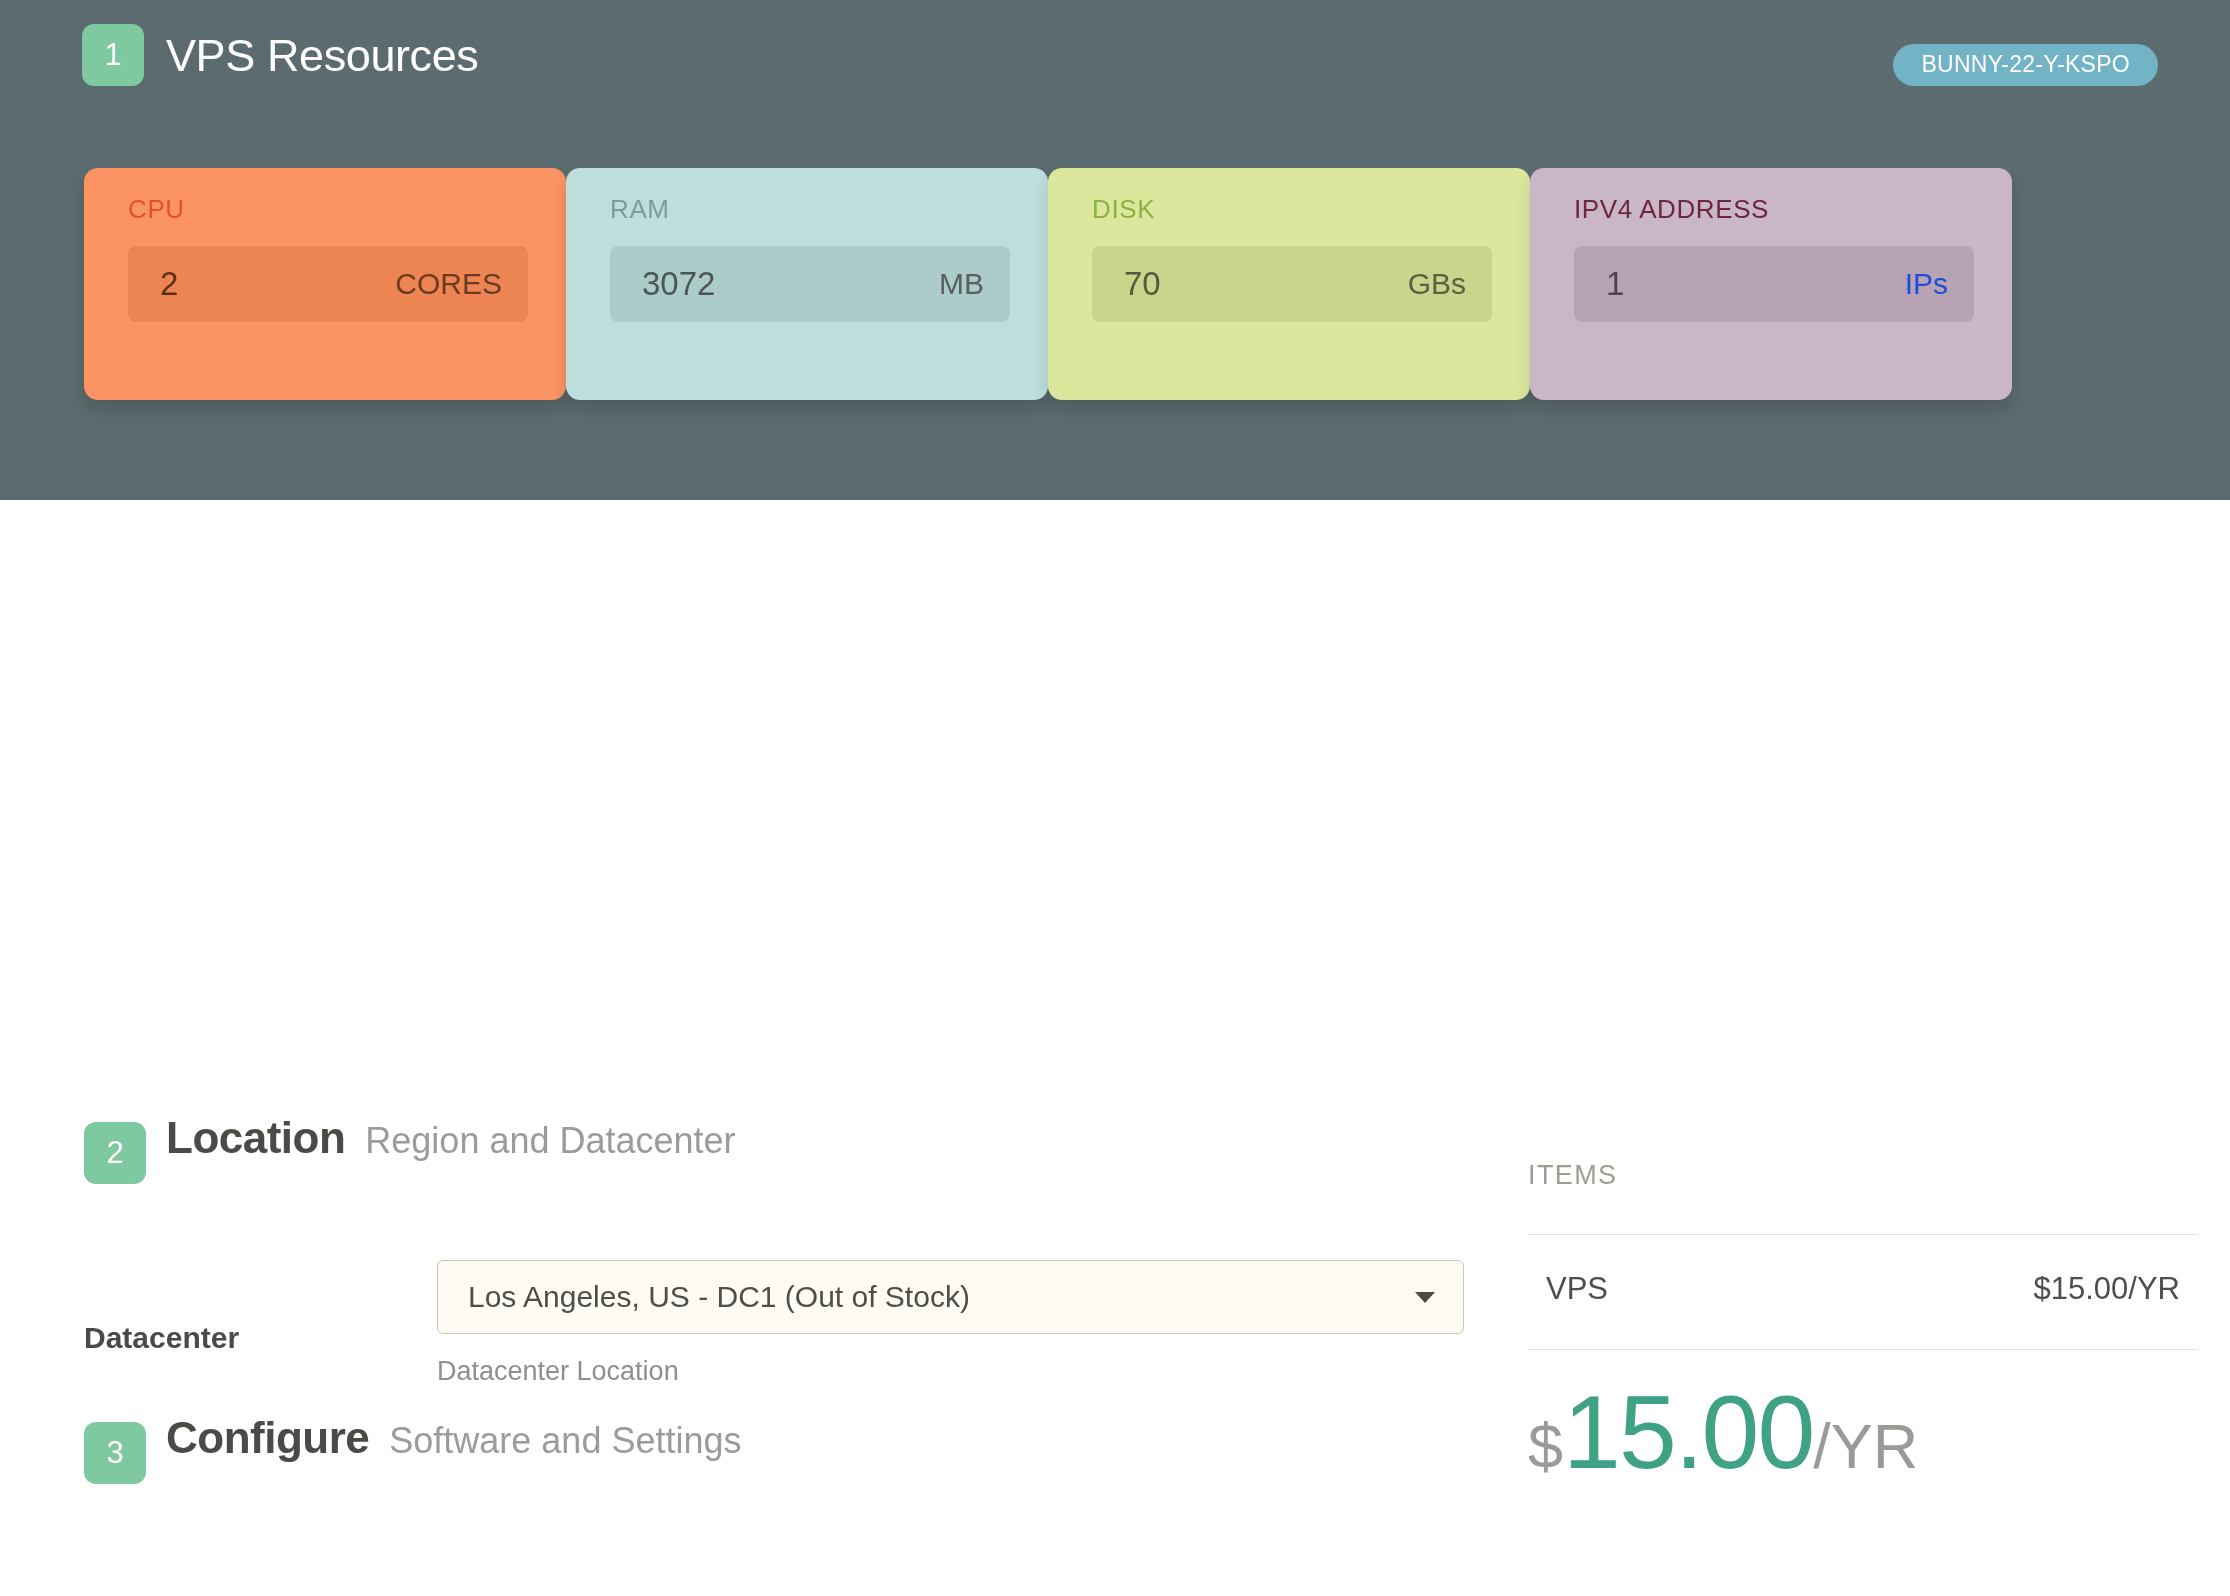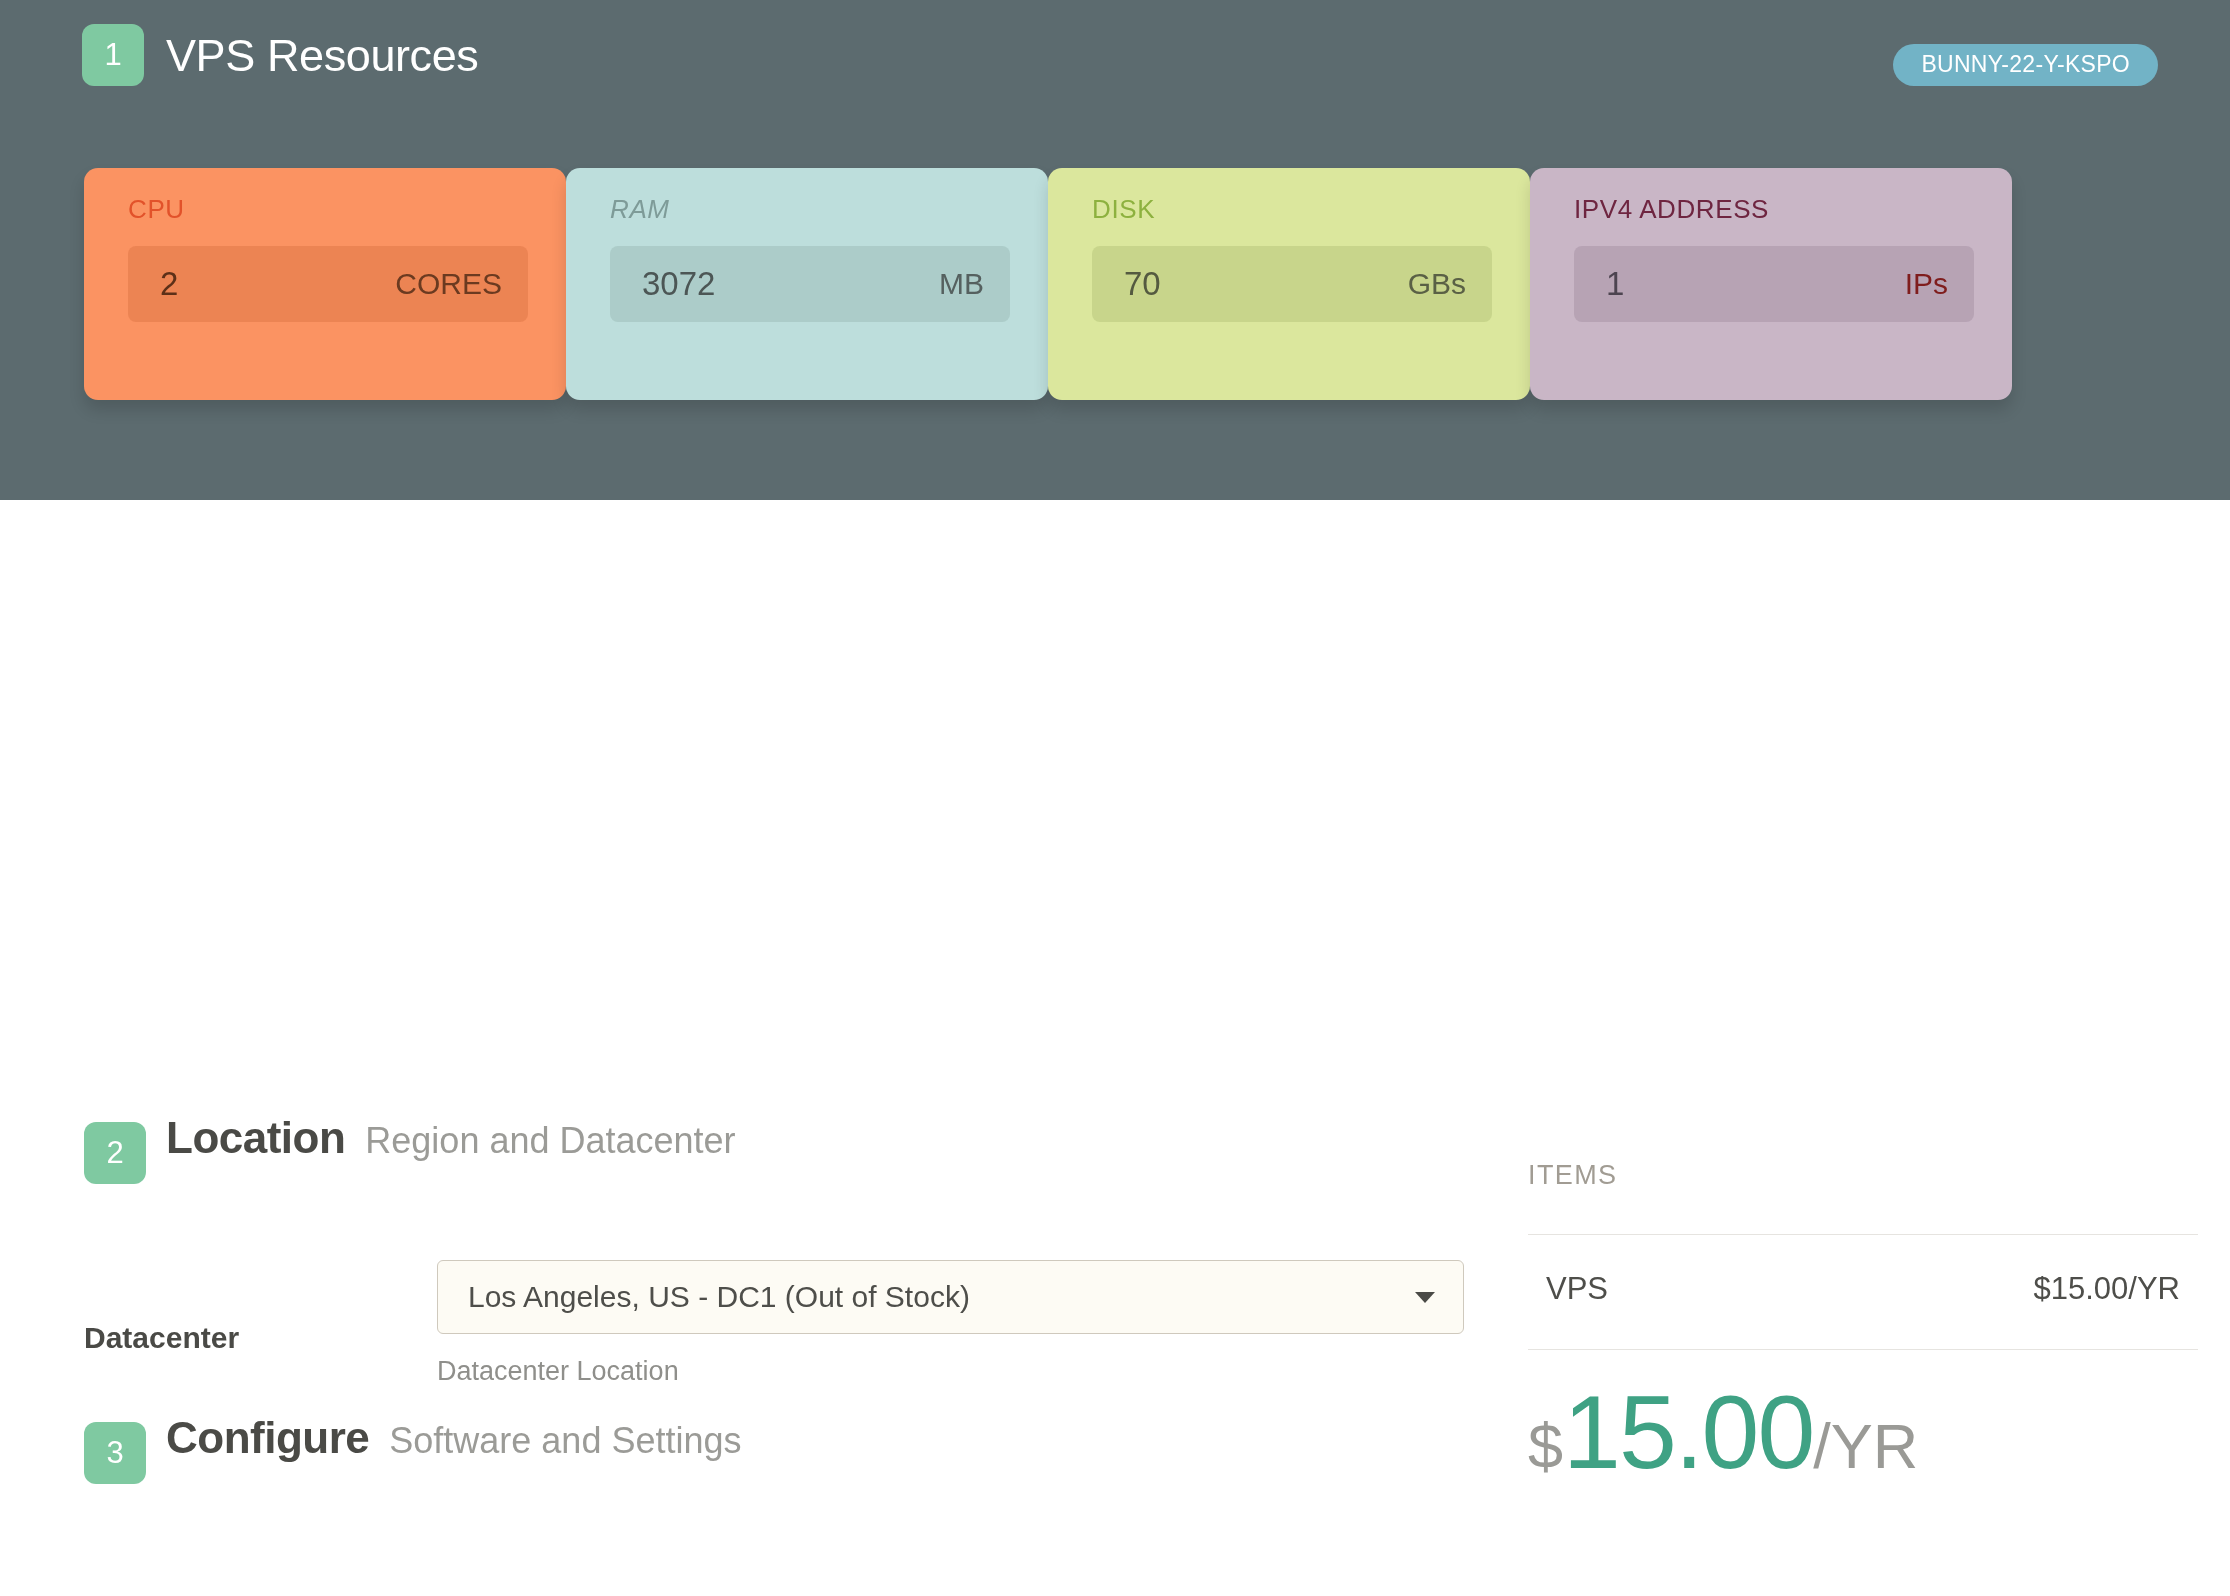--- a/index.html
+++ b/index.html
@@ -81,36 +81,36 @@
   }
   .res-field .unit { font-size: 30px; }
 
   .c-cpu  { background: #fb9362; }
   .c-cpu  .res-label { color: #e2522a; }
   .c-cpu  .res-field { background: rgba(214,109,60,0.38); }
   .c-cpu  .res-field .val { color: #5d3018; }
   .c-cpu  .res-field .unit { color: #6b3a20; margin-left: 12px; }
 
   .c-ram  { background: #bddedc; }
-  .c-ram  .res-label { color: #7e9b98; font-style: italic; }
+  .c-ram  .res-label { color: #7e9b98; }
   .c-ram  .res-field { background: rgba(150,181,178,0.45); text-align: right; }
   .c-ram  .res-field .val { color: #4c5655; }
   .c-ram  .res-field .unit { color: #55605f; }
 
   .c-disk { background: #dbe79d; }
   .c-disk .res-label { color: #8db13f; }
   .c-disk .res-field { background: rgba(184,199,124,0.55); }
   .c-disk .res-field .val { color: #545a40; }
   .c-disk .res-field .unit { color: #5a6045; }
 
   .c-ip   { background: #c9b6c6; }
   .c-ip   .res-label { color: #6e2540; }
   .c-ip   .res-field { background: rgba(168,147,165,0.55); }
   .c-ip   .res-field .val { color: #4d4450; }
-  .c-ip   .res-field .unit { color: #7f1d1d; }
+  .c-ip   .res-field .unit { color: #1d4ed8; }
 
   
   .body-wrap {
     position: relative;
     width: 2230px;
     height: 1096px;
     background: #ffffff;
   }
 
   .sec-head {

